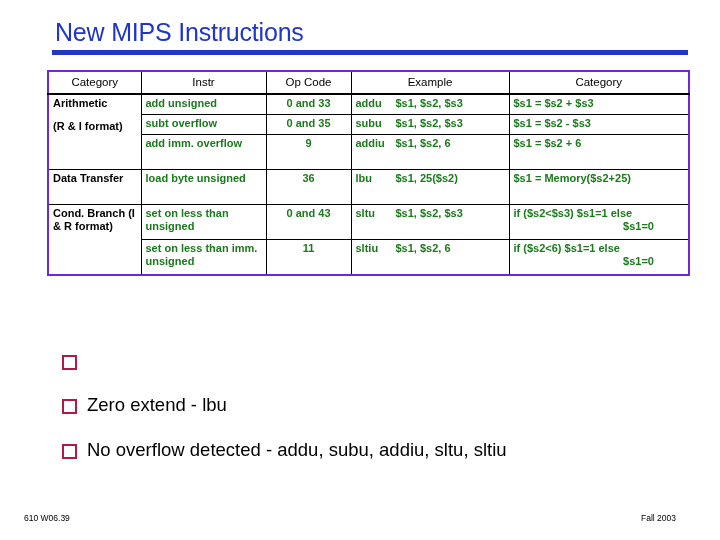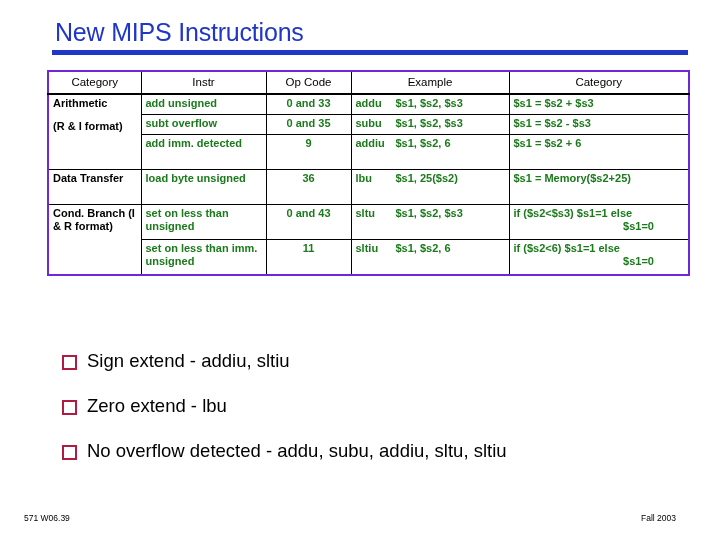--- a/index.html
+++ b/index.html
@@ -192,21 +192,21 @@
     </tr>
 
     <tr class="row-h">
       <td class="data-cell">subt overflow</td>
       <td class="opcode-cell">0 and 35</td>
       <td class="example-cell"><span class="ex-mn">subu</span><span>$s1, $s2, $s3</span></td>
       <td class="meaning-cell"><span>$s1 = $s2 - $s3</span></td>
     </tr>
 
     <tr class="tall-row group-end">
-      <td class="data-cell">add imm. detected</td>
+      <td class="data-cell">add imm. overflow</td>
       <td class="opcode-cell">9</td>
       <td class="example-cell"><span class="ex-mn">addiu</span><span>$s1, $s2, 6</span></td>
       <td class="meaning-cell"><span>$s1 = $s2 + 6</span></td>
     </tr>
 
     <tr class="tall-row group-end">
       <td class="cat-cell">Data Transfer</td>
       <td class="data-cell">load byte unsigned</td>
       <td class="opcode-cell">36</td>
       <td class="example-cell"><span class="ex-mn">lbu</span><span>$s1, 25($s2)</span></td>
@@ -226,26 +226,25 @@
       <td class="opcode-cell">11</td>
       <td class="example-cell"><span class="ex-mn">sltiu</span><span>$s1, $s2, 6</span></td>
       <td class="meaning-cell"><span>if ($s2&lt;6) $s1=1 else</span><span class="meaning-wrap2">$s1=0</span></td>
     </tr>
   </tbody>
 </table>
 
 <div id="bullet-list">
   <div class="bullet-item">
     <span class="bullet-mark"></span>
-    <span class="bullet-text">Sign extend - addiu, sltiu</span>
   </div>
   <div class="bullet-item">
     <span class="bullet-mark"></span>
     <span class="bullet-text">Zero extend - lbu</span>
   </div>
   <div class="bullet-item">
     <span class="bullet-mark"></span>
     <span class="bullet-text">No overflow detected - addu, subu, addiu, sltu, sltiu</span>
   </div>
 </div>
 
-<div id="footer-left">571 W06.39</div>
+<div id="footer-left">610 W06.39</div>
 <div id="footer-right">Fall 2003</div>
 
 </body></html>

